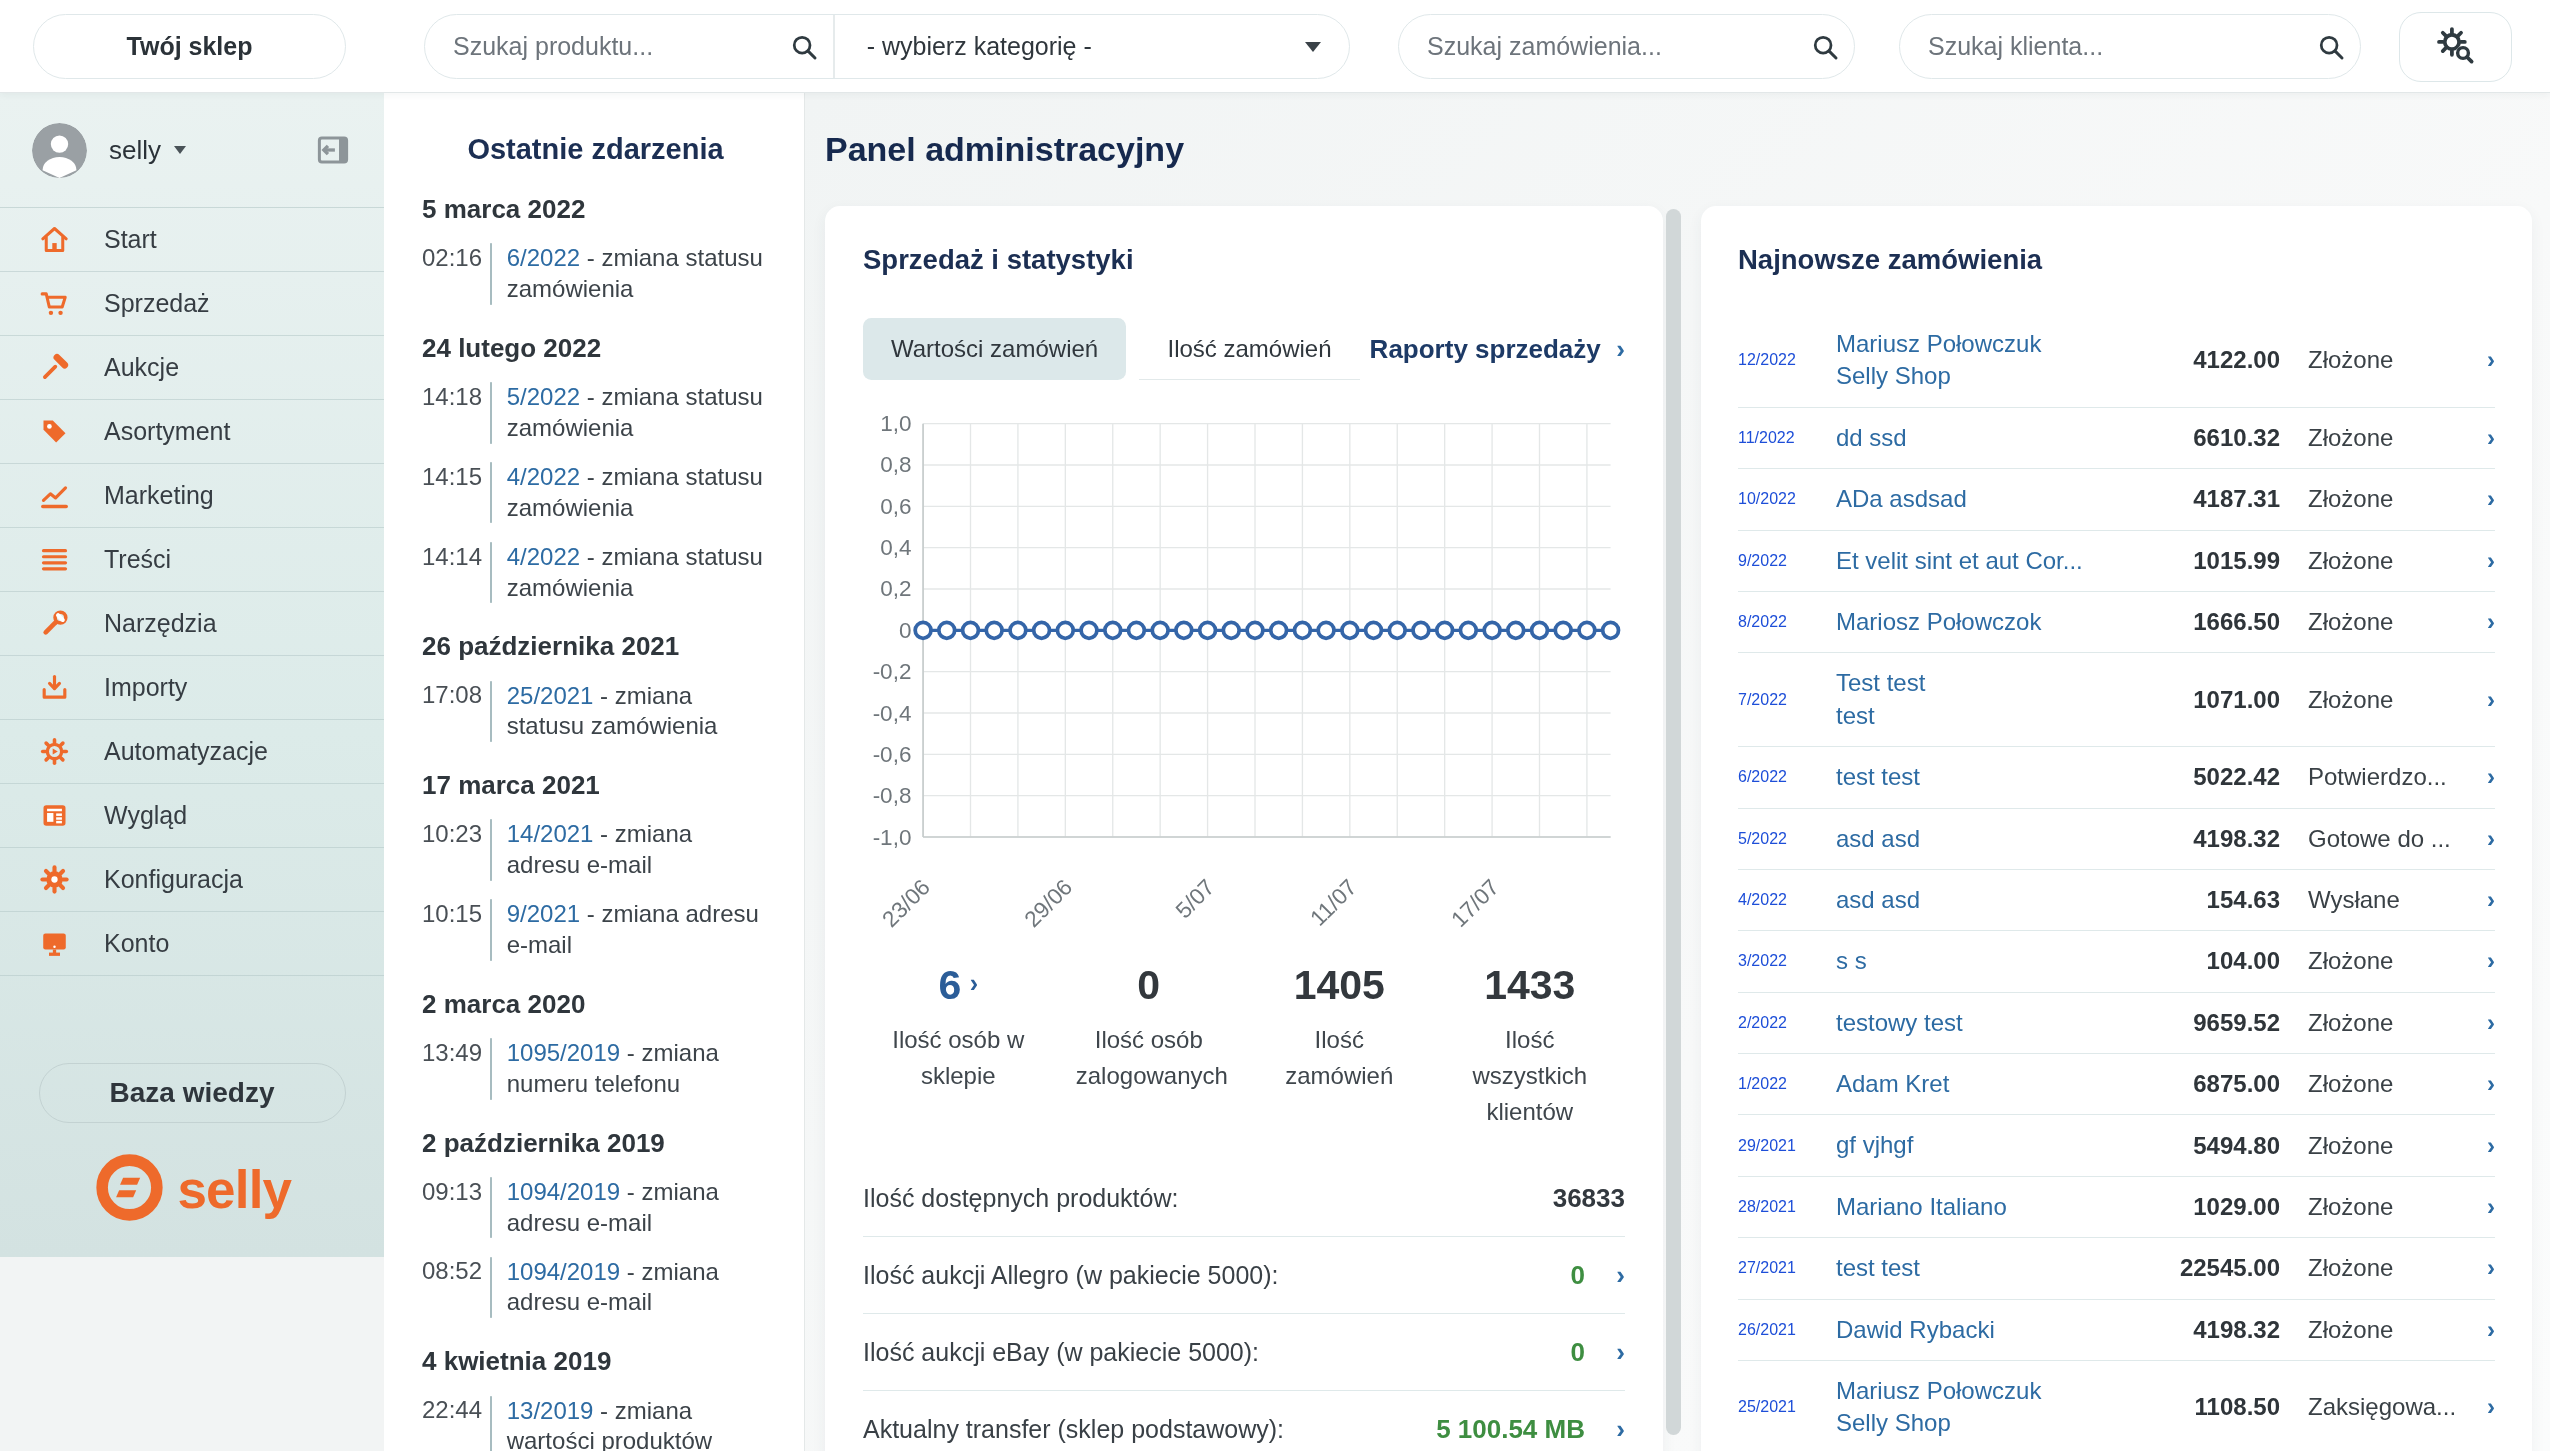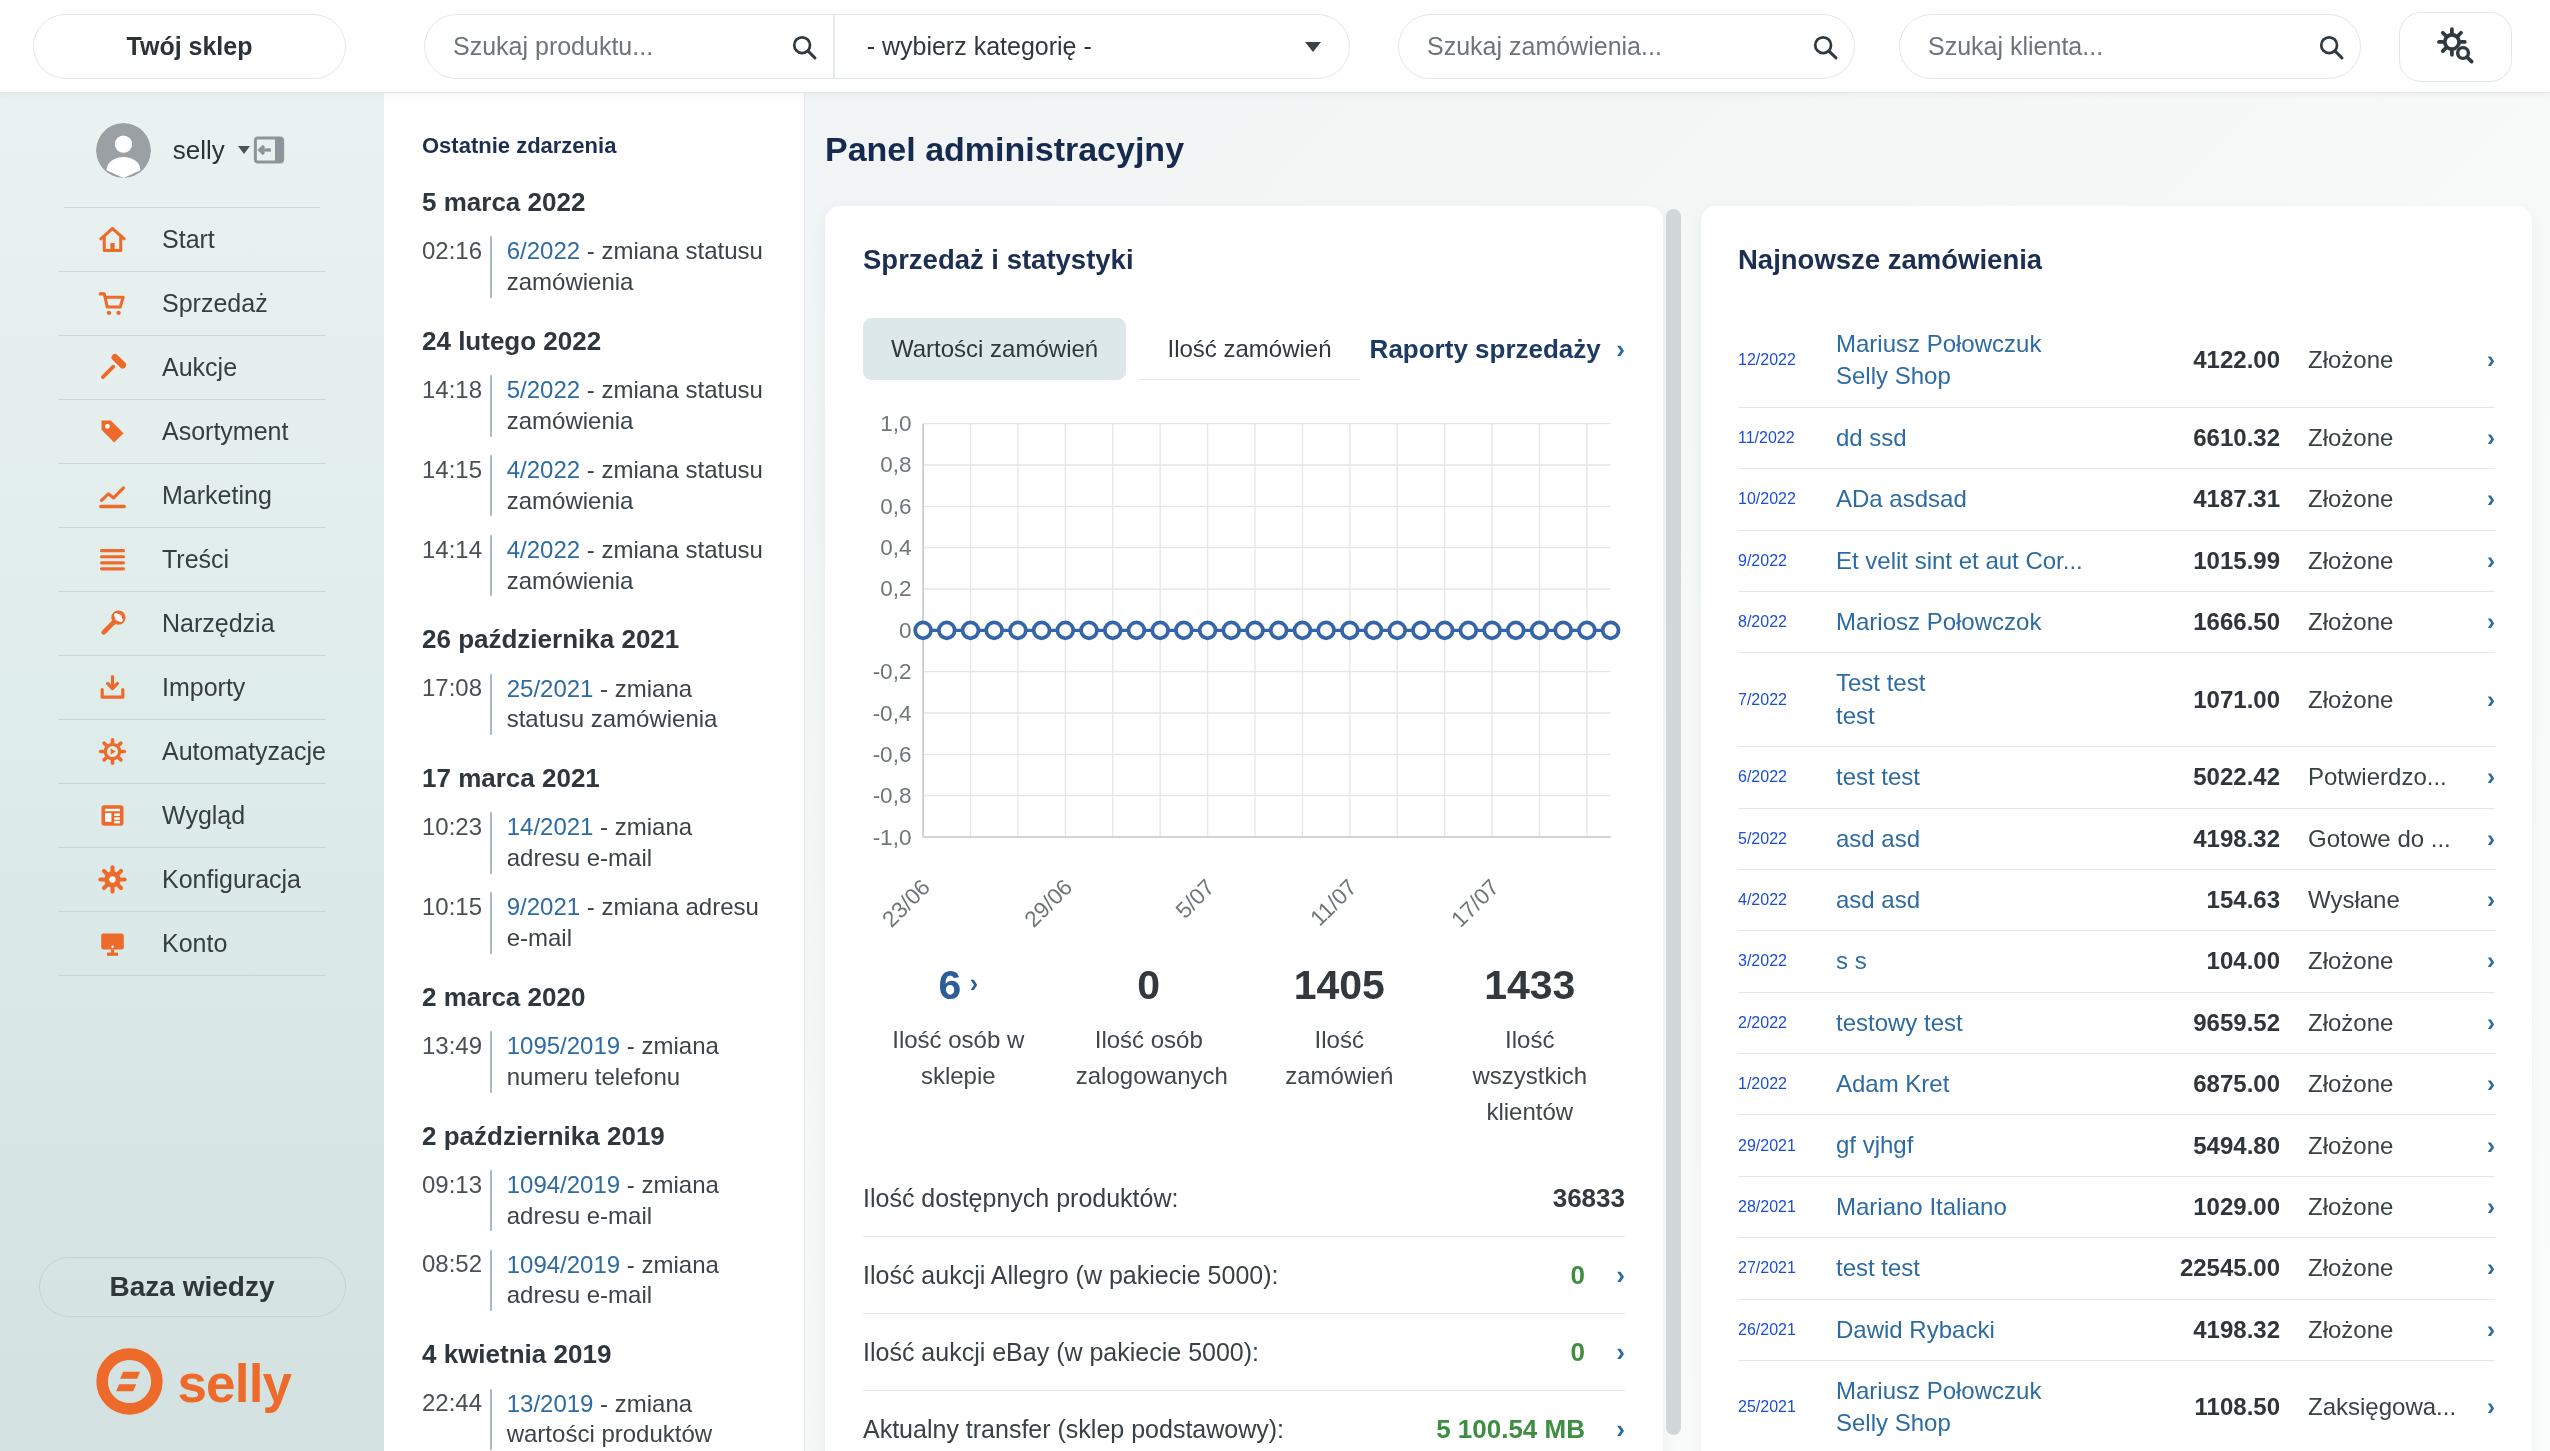--- a/index.html
+++ b/index.html
@@ -23,23 +23,23 @@
   .search-orders { left:1398px; width:457px; }
   .search-customers { left:1899px; width:462px; }
   .search-orders input, .search-customers input { flex:1; border:none; outline:none; background:transparent;
     font-size:25px; color:#3a4147; padding-left:28px; font-family:inherit; min-width:0; }
   input::placeholder { color:#6d747b; opacity:1; }
   .btn-advanced { left:2399px; top:11.7px; width:113px; height:70px; border:1.7px solid #dde7e9;
     border-radius:22px; justify-content:center; cursor:pointer; position:absolute; background:#fff;
     display:flex; align-items:center; }
 
   
-  .sidebar { position:absolute; left:0; top:93px; width:384px; height:1358px;
+  .sidebar { position:absolute; left:0; top:93px; width:384px; height:1164px;
     background:linear-gradient(180deg,#eaf2f1 0%,#dcebe9 55%,#d3e2e1 100%);
-    display:flex; flex-direction:column;align-items:center; }
+    display:flex; flex-direction:column; }
   .user-row { height:115px; display:flex; align-items:center; padding:0 32px;
     border-bottom:0.8px solid #c8d8d7; }
   .avatar { width:55px; height:55px; border-radius:50%; overflow:hidden; flex-shrink:0; }
   .username { margin-left:22px; font-size:26px; color:#2b3238; }
   .user-caret { width:0; height:0; border-left:6.7px solid transparent; border-right:6.7px solid transparent;
     border-top:8.3px solid #4a5358; margin-left:13.3px; }
   .collapse-btn { margin-left:auto; cursor:pointer; display:flex; }
   .menu { list-style:none; }
   .menu-item { height:64px; display:flex; align-items:center; padding-left:38px;
     border-bottom:0.8px solid rgba(178,199,198,.55); cursor:pointer; }
@@ -48,21 +48,21 @@
   .mi-label { margin-left:33px; font-size:25px; color:#363d43; }
   .kb-btn { margin:auto auto 0; width:307px; height:60px; border:1.7px solid #c3d2d2; border-radius:32px;
     display:flex; align-items:center; justify-content:center; font-size:28px; font-weight:bold;
     color:#2f363c; cursor:pointer; }
   .logo-row { display:flex; align-items:center; justify-content:center; margin:28px 0 30px; }
   .logo-text { font-size:53px; font-weight:bold; color:#ee6a2b; margin-left:11.7px; letter-spacing:-0.8px; }
 
   
   .events-col { position:absolute; left:384px; top:93px; width:421px; height:1358px; background:#fff;
     border-right:0.8px solid #e4e8e8; padding:40px 35px 0 38px; overflow:hidden; }
-  .events-title { font-size:22px; font-weight:bold; color:#1c2f53; }
+  .events-title { font-size:29px; font-weight:bold; color:#1c2f53;text-align:center; }
   .group-date { margin-top:28px; font-size:26px; font-weight:bold; color:#2f363c; }
   .event { display:flex; margin-top:6.7px; padding-top:11.7px; }
   .event-time { width:68px; flex-shrink:0; font-size:24px; color:#494f55; padding-top:0.8px; }
   .event-bar { width:1.7px; background:#a7bcc0; flex-shrink:0; border-radius:0.8px; }
   .event-text { padding-left:15px; font-size:24px; line-height:1.28; color:#3c4349; }
   .event-link { color:#2d6ba3; text-decoration:none; cursor:pointer; }
 
   
   .main { position:absolute; left:805px; top:93px; width:1746px; height:1358px;
     background:linear-gradient(135deg,#f1f4f4 0%,#f8f9f9 60%,#fbfcfc 100%);

